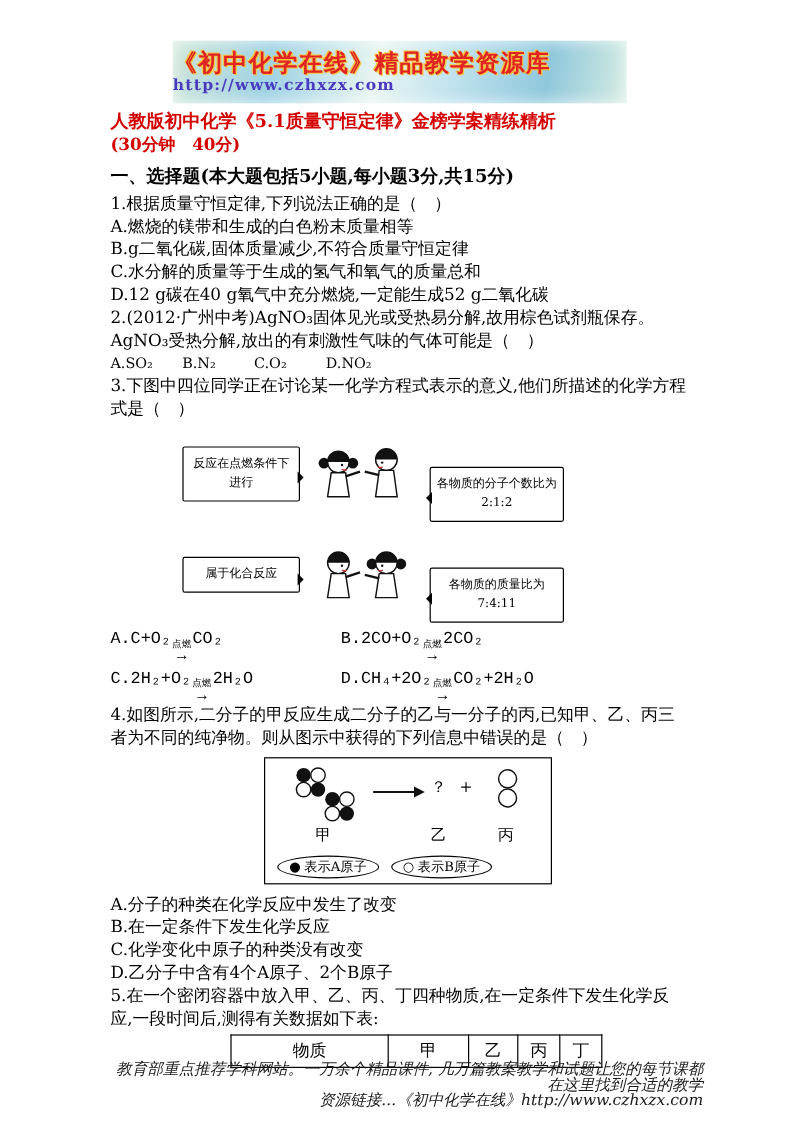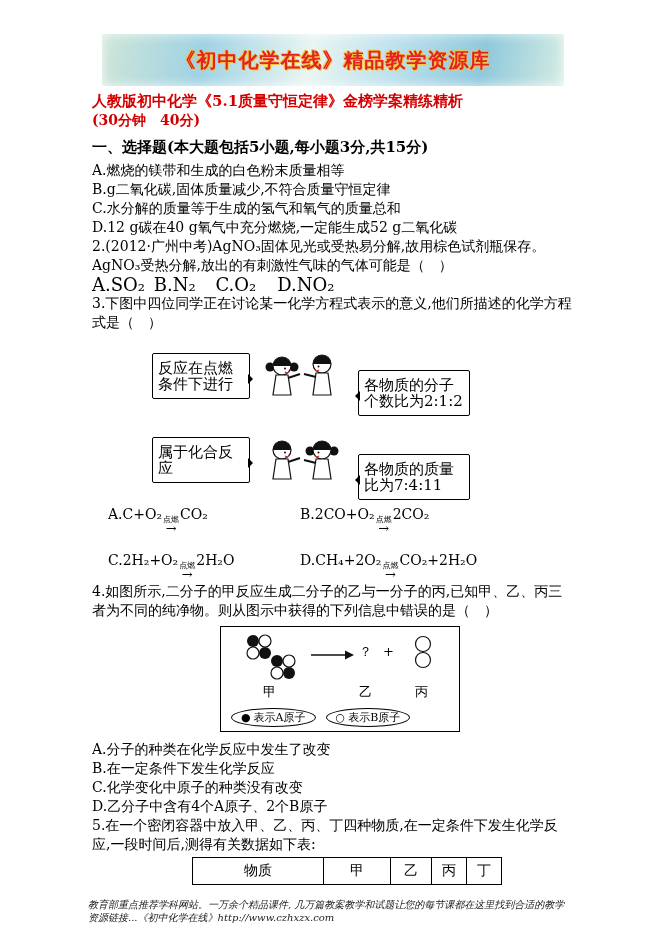--- a/index.html
+++ b/index.html
@@ -4,88 +4,90 @@
 <style>
   html,body{margin:0;padding:0;}
   body{
     width:662px;height:936px;background:#ffffff;position:relative;overflow:hidden;
     font-family:"DejaVu Serif","DejaVu Sans",serif;color:#000;
   }
   .page{padding:34px 88px 0 92px;}
 
   
   .banner{
-    width:462px;height:52px;margin:0 auto 5px auto;
-    display:flex;flex-direction:column;align-items:center;justify-content:center;
+    width:378px;height:52px;margin:0 auto 5px auto;
+    display:flex;flex-direction:column;align-items:flex-start;justify-content:center;
     background:linear-gradient(100deg,#cfe6d8 0%,#9fd2e4 22%,#e9f5f2 45%,#bfe2ee 62%,#8fc8dc 82%,#d5ece2 100%);
     box-shadow:inset 0 0 12px rgba(255,255,255,.8);
   }
   .banner-title{font-size:20px;font-weight:bold;color:#e02323;letter-spacing:1px;
     text-shadow:1px 1px 0 #f6c63f,-1px -1px 0 #f6c63f;line-height:24px;}
   .banner-url{font-size:13px;font-weight:bold;color:#4a3ac0;line-height:16px;letter-spacing:1px;}
 
   .doc-title{font-size:15px;font-weight:bold;color:#d40000;text-align:left;margin:6px 0 1px 0;}
   .doc-meta{font-size:14px;font-weight:bold;color:#d40000;text-align:left;margin:0 0 8px 0;}
   .section-title{font-size:15px;font-weight:bold;margin:2px 0 4px 0;}
 
   .stem{font-size:14px;line-height:19px;}
   .option{font-size:14px;line-height:19px;}
-  .inline-options{font-size:18px;line-height:19px;}
+  .inline-options{font-size:12px;line-height:19px;}
   .inline-options span{display:inline-block;min-width:56px;}
 
   
   .fig3{margin:4px 0 4px 60px;}
   .fig3-row{display:flex;align-items:center;margin-bottom:4px;}
   .bubble{border:1.5px solid #000;border-radius:2px;background:#fff;
-    font-size:15px;line-height:16px;padding:6px 5px;text-align:left;position:relative;}
+    font-size:10px;line-height:16px;padding:6px 5px;text-align:center;position:relative;}
   .bubble.left{width:86px;margin-right:14px;}
   .bubble.right{width:100px;margin-left:14px;margin-top:34px;}
   .bubble.left::after{content:"";position:absolute;right:-9px;top:45%;
     border:5px solid transparent;border-left-color:#000;}
   .bubble.right::after{content:"";position:absolute;left:-9px;top:45%;
     border:5px solid transparent;border-right-color:#000;}
   .kids{flex:0 0 auto;}
 
   
-  .eq-grid{display:grid;grid-template-columns:192px auto;row-gap:16px;font-size:14px;line-height:20px;margin:2px 16px;}
+  .eq-grid{display:grid;grid-template-columns:192px auto;row-gap:4px;font-size:14px;line-height:20px;margin:2px 0;font-family:Liberation Mono, monospace;}
   .cond-arrow{display:inline-flex;flex-direction:column;align-items:center;vertical-align:-3px;margin:0 1px;justify-content:flex-end;}
   .cond{font-size:8px;line-height:8px;}
   .arr{font-size:13px;line-height:10px;}
 
   
   .fig4-box{width:238px;height:104px;border:1.3px solid #000;margin:6px 0 8px 128px;position:relative;background:#fff;}
   .fig4-abs{position:absolute;font-size:13px;line-height:14px;}
   .legend{position:absolute;left:10px;bottom:4px;display:flex;gap:10px;}
   .legend-item{border:1px solid #000;border-radius:50%;padding:2px 9px;font-size:11px;line-height:13px;
     display:flex;align-items:center;gap:3px;background:#fff;}
   .legend-dot{font-size:11px;}
 
   
   .q5-table{border-collapse:collapse;margin:3px 0 0 100px;padding-left:11px;}
   .q5-table td{border:1.5px solid #000;height:26px;text-align:center;font-size:14px;padding:0;}
   .c0{width:130px;} .c1{width:66px;} .c2{width:40px;} .c3{width:34px;} .c4{width:34px;}
 
-  .footer{position:absolute;left:88px;right:64px;bottom:12px;
-    font-style:italic;font-size:10px;line-height:13px;color:#1a1a1a;}
+  .footer{position:absolute;left:88px;right:76px;bottom:12px;
+    font-style:italic;font-size:13px;line-height:13px;color:#1a1a1a;text-align:right;}
 </style>
 </head>
 <body>
 
 <div class="page">
 
   <div class="banner">
     <div class="banner-title">《初中化学在线》精品教学资源库</div>
+    <div class="banner-url">http://www.czhxzx.com</div>
   </div>
 
   <div class="doc-title">人教版初中化学《5.1质量守恒定律》金榜学案精练精析</div>
   <div class="doc-meta">(30分钟　40分)</div>
 
   <div class="section-title">一、选择题(本大题包括5小题,每小题3分,共15分)</div>
 
   <div>
+    <div class="stem">1.根据质量守恒定律,下列说法正确的是（　）</div>
     <div class="option">A.燃烧的镁带和生成的白色粉末质量相等</div>
     <div class="option">B.g二氧化碳,固体质量减少,不符合质量守恒定律</div>
     <div class="option">C.水分解的质量等于生成的氢气和氧气的质量总和</div>
     <div class="option">D.12 g碳在40 g氧气中充分燃烧,一定能生成52 g二氧化碳</div>
   </div>
 
   <div>
     <div class="stem">2.(2012·广州中考)AgNO₃固体见光或受热易分解,故用棕色试剂瓶保存。AgNO₃受热分解,放出的有刺激性气味的气体可能是（　）</div>
     <div class="inline-options">
       <span>A.SO₂</span>

